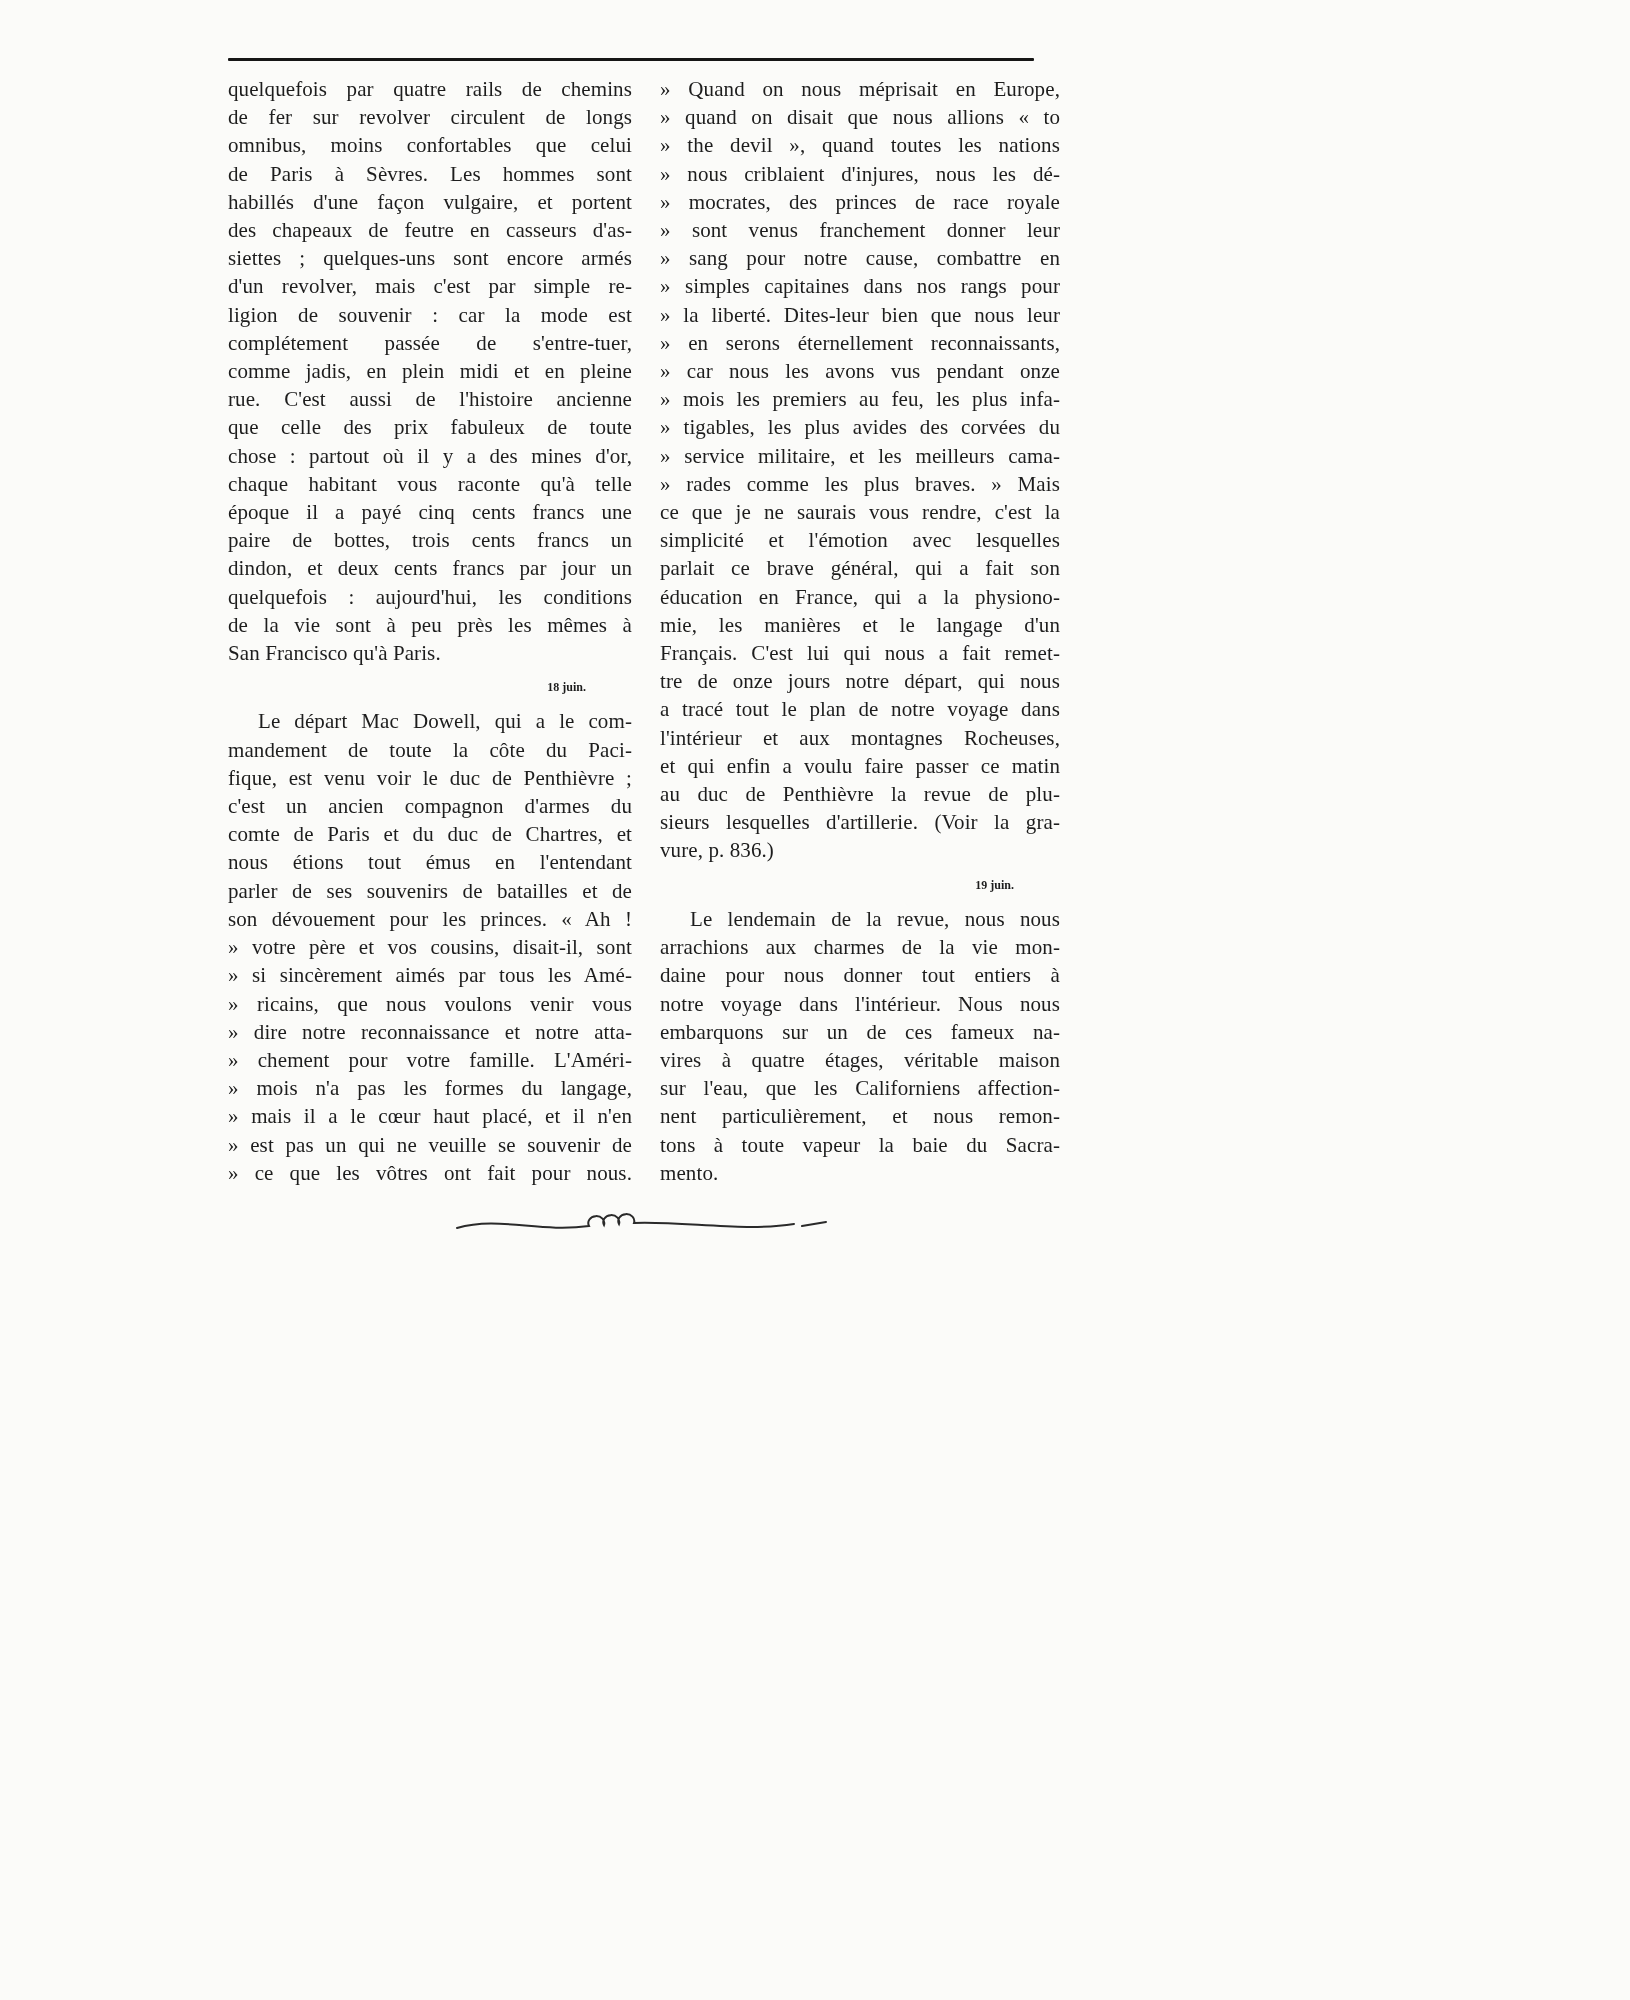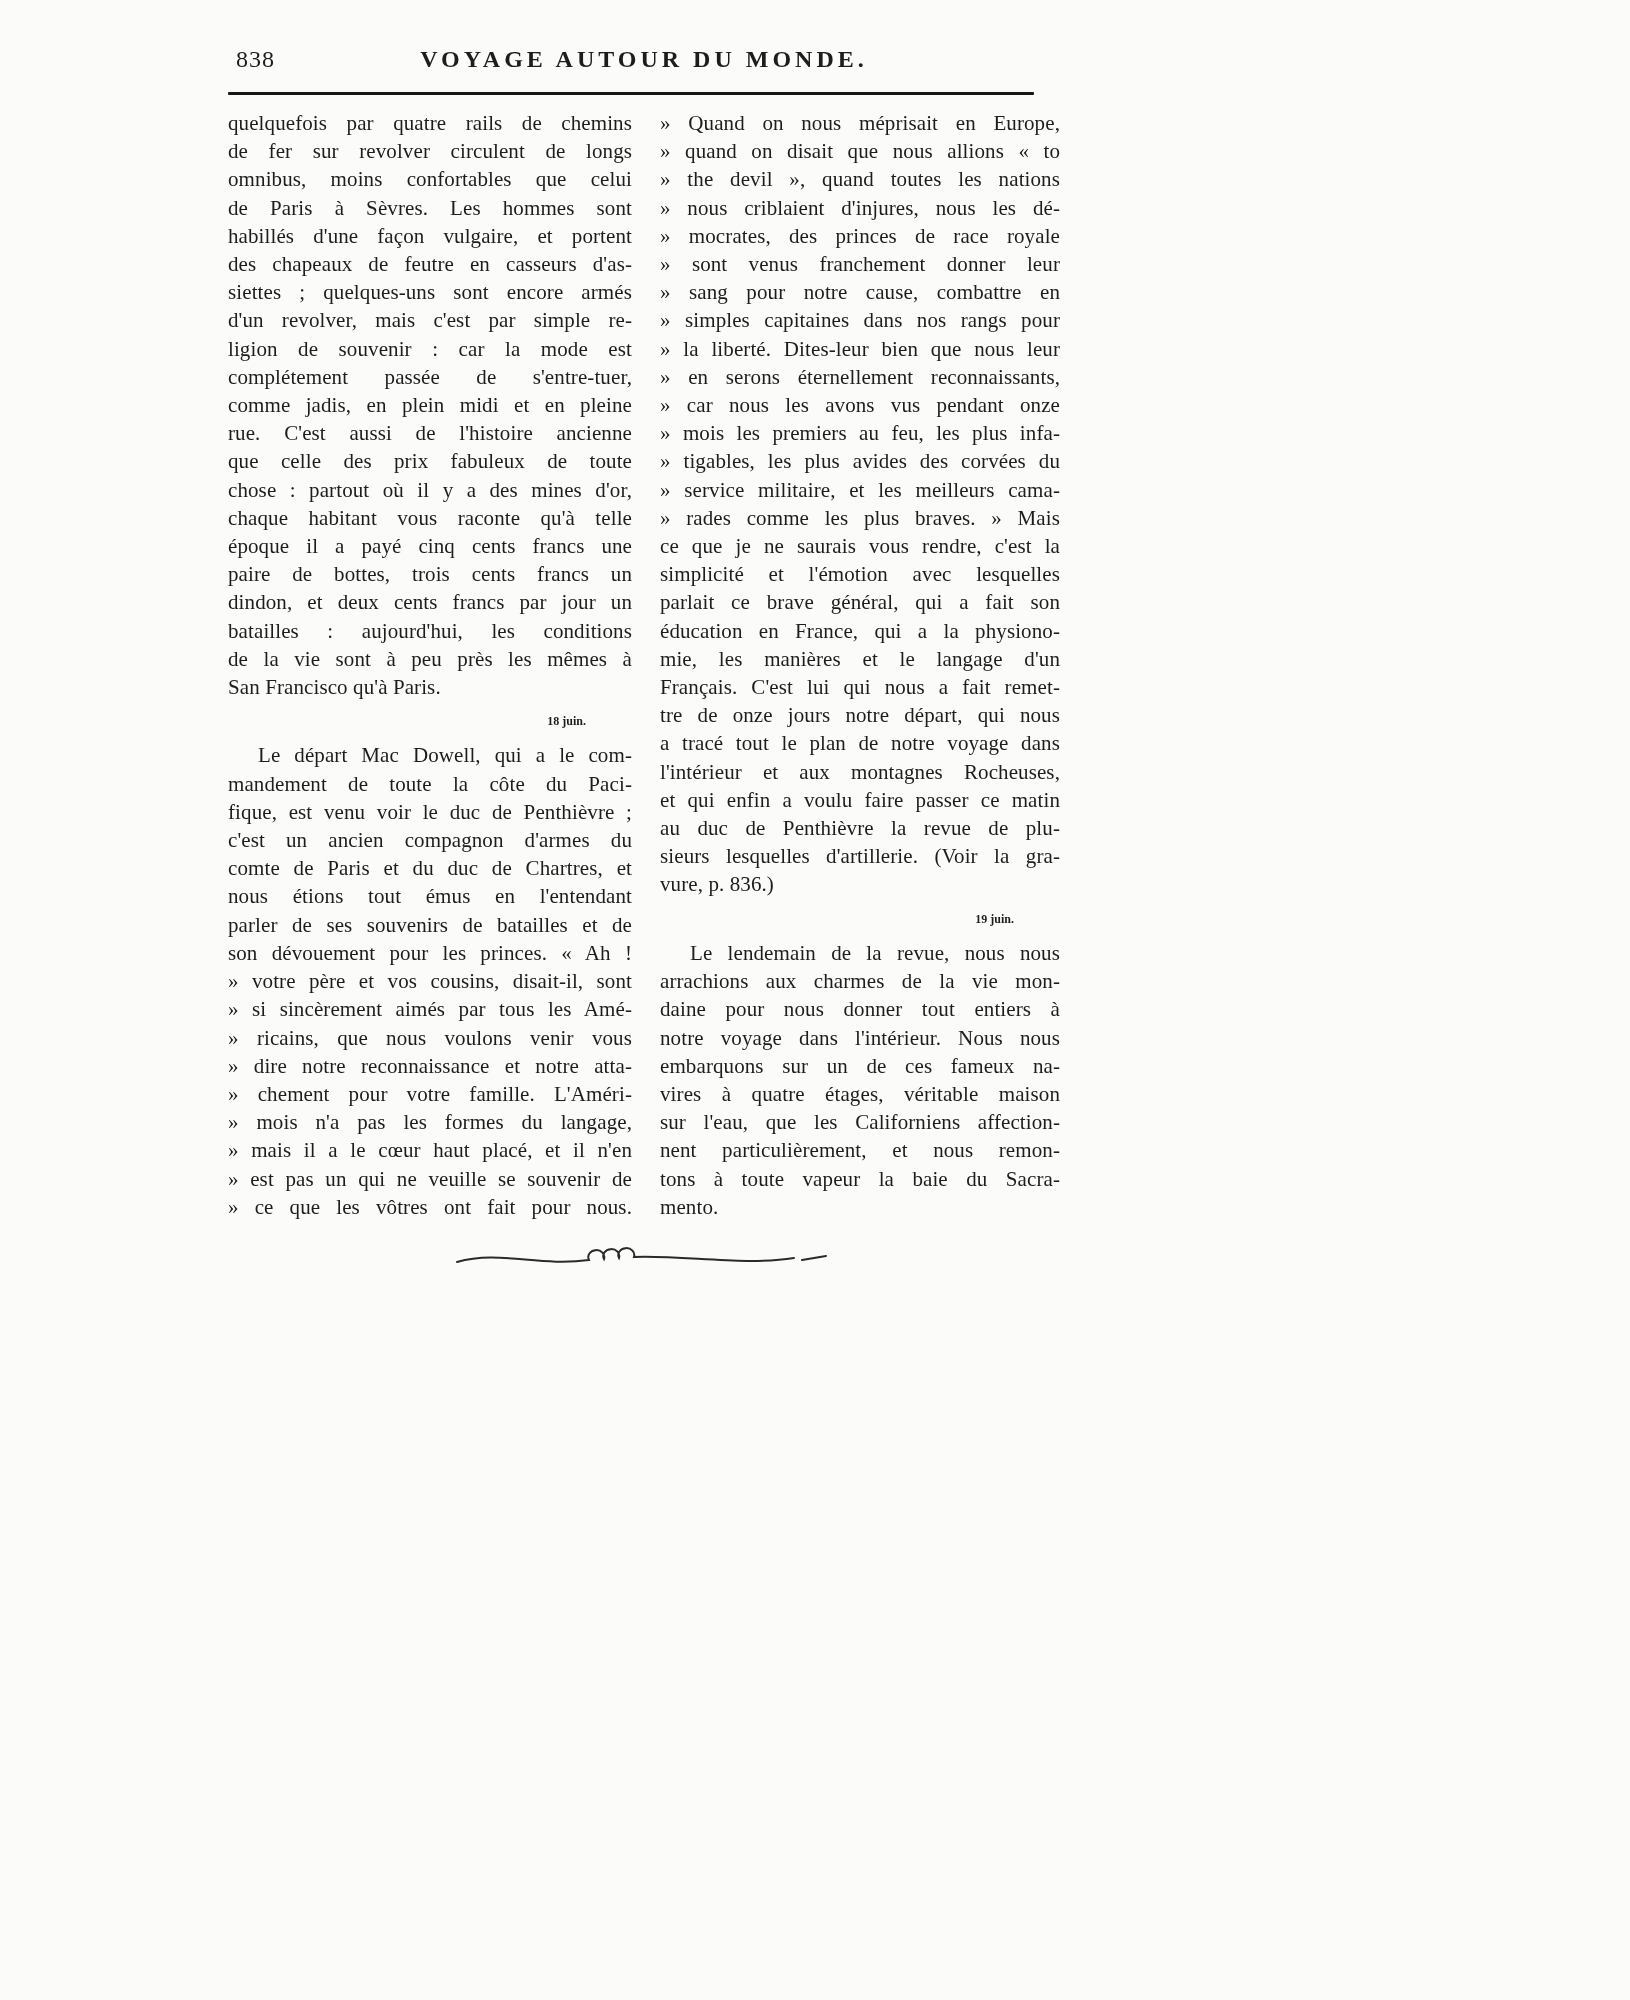--- a/index.html
+++ b/index.html
@@ -87,24 +87,20 @@
   }
   .ornament-row svg {
     display: block;
   }
 </style>
 </head>
 <body>
 
 <div class="page-content">
 
-  <div class="header">
-    <span class="page-number">838</span>
-    <div class="page-title">VOYAGE AUTOUR DU MONDE.</div>
-  </div>
 
   <div class="header-rule"></div>
 
   <div class="columns">
     <div class="col-left">
         <div class="line">quelquefois par quatre rails de chemins</div>
         <div class="line">de fer sur revolver circulent de longs</div>
         <div class="line">omnibus, moins confortables que celui</div>
         <div class="line">de Paris à Sèvres. Les hommes sont</div>
         <div class="line">habillés d'une façon vulgaire, et portent</div>
@@ -114,21 +110,21 @@
         <div class="line">ligion de souvenir : car la mode est</div>
         <div class="line">complétement passée de s'entre-tuer,</div>
         <div class="line">comme jadis, en plein midi et en pleine</div>
         <div class="line">rue. C'est aussi de l'histoire ancienne</div>
         <div class="line">que celle des prix fabuleux de toute</div>
         <div class="line">chose : partout où il y a des mines d'or,</div>
         <div class="line">chaque habitant vous raconte qu'à telle</div>
         <div class="line">époque il a payé cinq cents francs une</div>
         <div class="line">paire de bottes, trois cents francs un</div>
         <div class="line">dindon, et deux cents francs par jour un</div>
-        <div class="line">batailles : aujourd'hui, les conditions</div>
+        <div class="line">quelquefois : aujourd'hui, les conditions</div>
         <div class="line">de la vie sont à peu près les mêmes à</div>
         <div class="line last">San Francisco qu'à Paris.</div>
         <div class="date-line">18 juin.</div>
         <div class="line indent">Le départ Mac Dowell, qui a le com-</div>
         <div class="line">mandement de toute la côte du Paci-</div>
         <div class="line">fique, est venu voir le duc de Penthièvre ;</div>
         <div class="line">c'est un ancien compagnon d'armes du</div>
         <div class="line">comte de Paris et du duc de Chartres, et</div>
         <div class="line">nous étions tout émus en l'entendant</div>
         <div class="line">parler de ses souvenirs de batailles et de</div>

